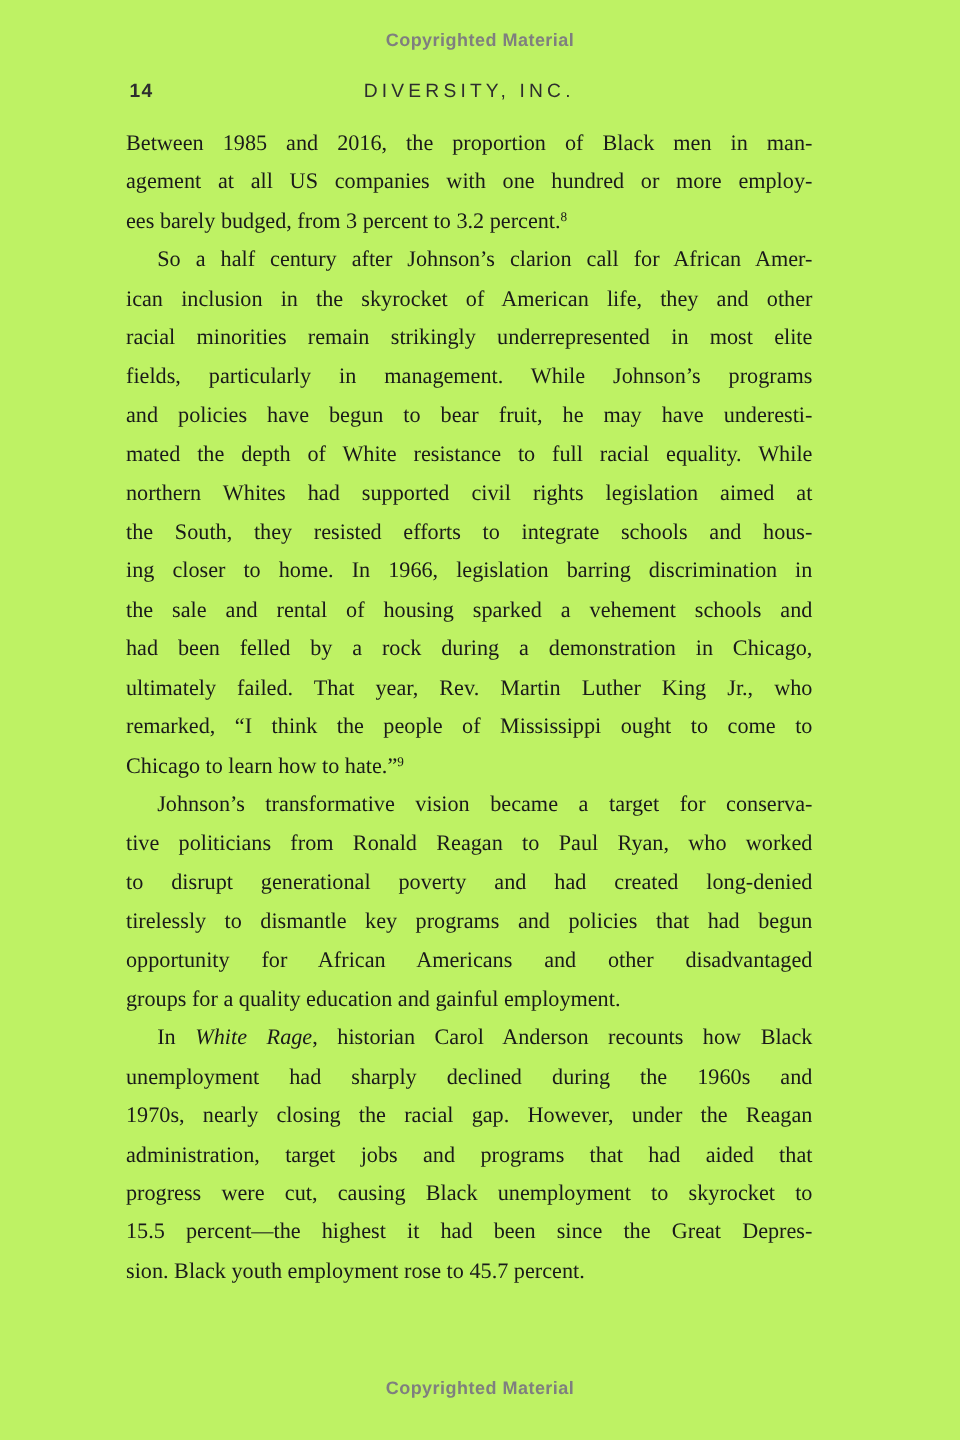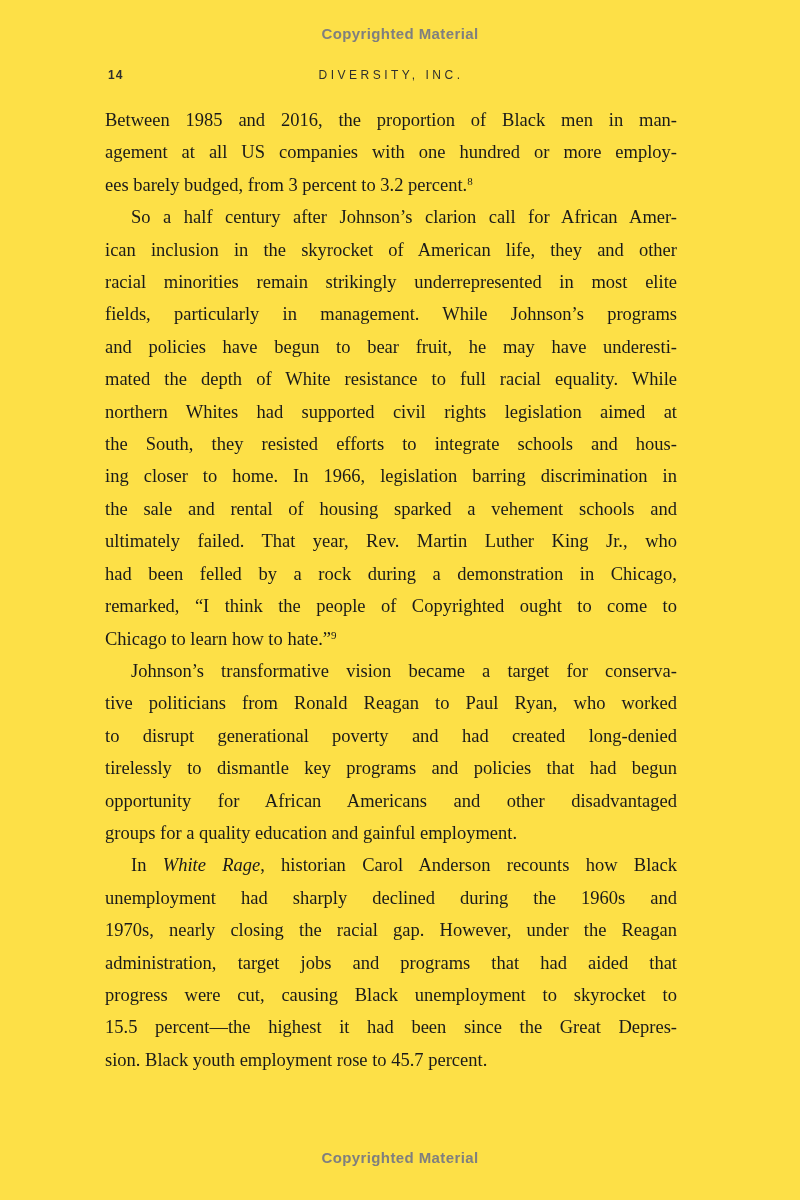--- a/index.html
+++ b/index.html
@@ -1,20 +1,20 @@
 <!DOCTYPE html>
 <html style="--copyright-gray: #7f7f7f; --body-text: #1a1a1a; --header-text: #2e2e2e;"><head>
 <meta charset="utf-8">
 <style>
   html, body { margin: 0; padding: 0; background: #ffffff; }
   .page {
     position: relative;
     width: 800px;
     height: 1200px;
-    background: #fde047;
+    background: #bef264;
     font-family: "Liberation Serif", serif;
     overflow: hidden;
   }
   .copyright {
     position: absolute;
     left: 0;
     width: 100%;
     text-align: center;
     font-family: "Liberation Sans", sans-serif;
     font-weight: 700;
@@ -24,21 +24,21 @@
   }
   .copyright.top { top: 25px; }
   .copyright.bottom { top: 1149px; }
   .running-head {
     position: absolute;
     top: 68px;
     left: 105px;
     width: 572px;
     text-align: center;
     font-family: "Liberation Sans", sans-serif;
-    font-size: 12px;
+    font-size: 16px;
     letter-spacing: 3.5px;
     color: var(--header-text, #2e2e2e);
   }
   .page-num {
     position: absolute;
     left: 3px;
     top: 0;
     font-weight: 700;
     letter-spacing: 1px;
     color: var(--header-text, #222222);
@@ -89,23 +89,23 @@
         <div class="line indent">So a half century after Johnson’s clarion call for African Amer-</div>
         <div class="line">ican inclusion in the skyrocket of American life, they and other</div>
         <div class="line">racial minorities remain strikingly underrepresented in most elite</div>
         <div class="line">fields, particularly in management. While Johnson’s programs</div>
         <div class="line">and policies have begun to bear fruit, he may have underesti-</div>
         <div class="line">mated the depth of White resistance to full racial equality. While</div>
         <div class="line">northern Whites had supported civil rights legislation aimed at</div>
         <div class="line">the South, they resisted efforts to integrate schools and hous-</div>
         <div class="line">ing closer to home. In 1966, legislation barring discrimination in</div>
         <div class="line">the sale and rental of housing sparked a vehement schools and</div>
+        <div class="line">had been felled by a rock during a demonstration in Chicago,</div>
         <div class="line">ultimately failed. That year, Rev. Martin Luther King Jr., who</div>
-        <div class="line">had been felled by a rock during a demonstration in Chicago,</div>
-        <div class="line">remarked, “I think the people of Copyrighted ought to come to</div>
+        <div class="line">remarked, “I think the people of Mississippi ought to come to</div>
         <div class="line para-end">Chicago to learn how to hate.”<sup>9</sup></div>
       </div>
       <div class="para">
         <div class="line indent">Johnson’s transformative vision became a target for conserva-</div>
         <div class="line">tive politicians from Ronald Reagan to Paul Ryan, who worked</div>
         <div class="line">to disrupt generational poverty and had created long-denied</div>
         <div class="line">tirelessly to dismantle key programs and policies that had begun</div>
         <div class="line">opportunity for African Americans and other disadvantaged</div>
         <div class="line para-end">groups for a quality education and gainful employment.</div>
       </div>

